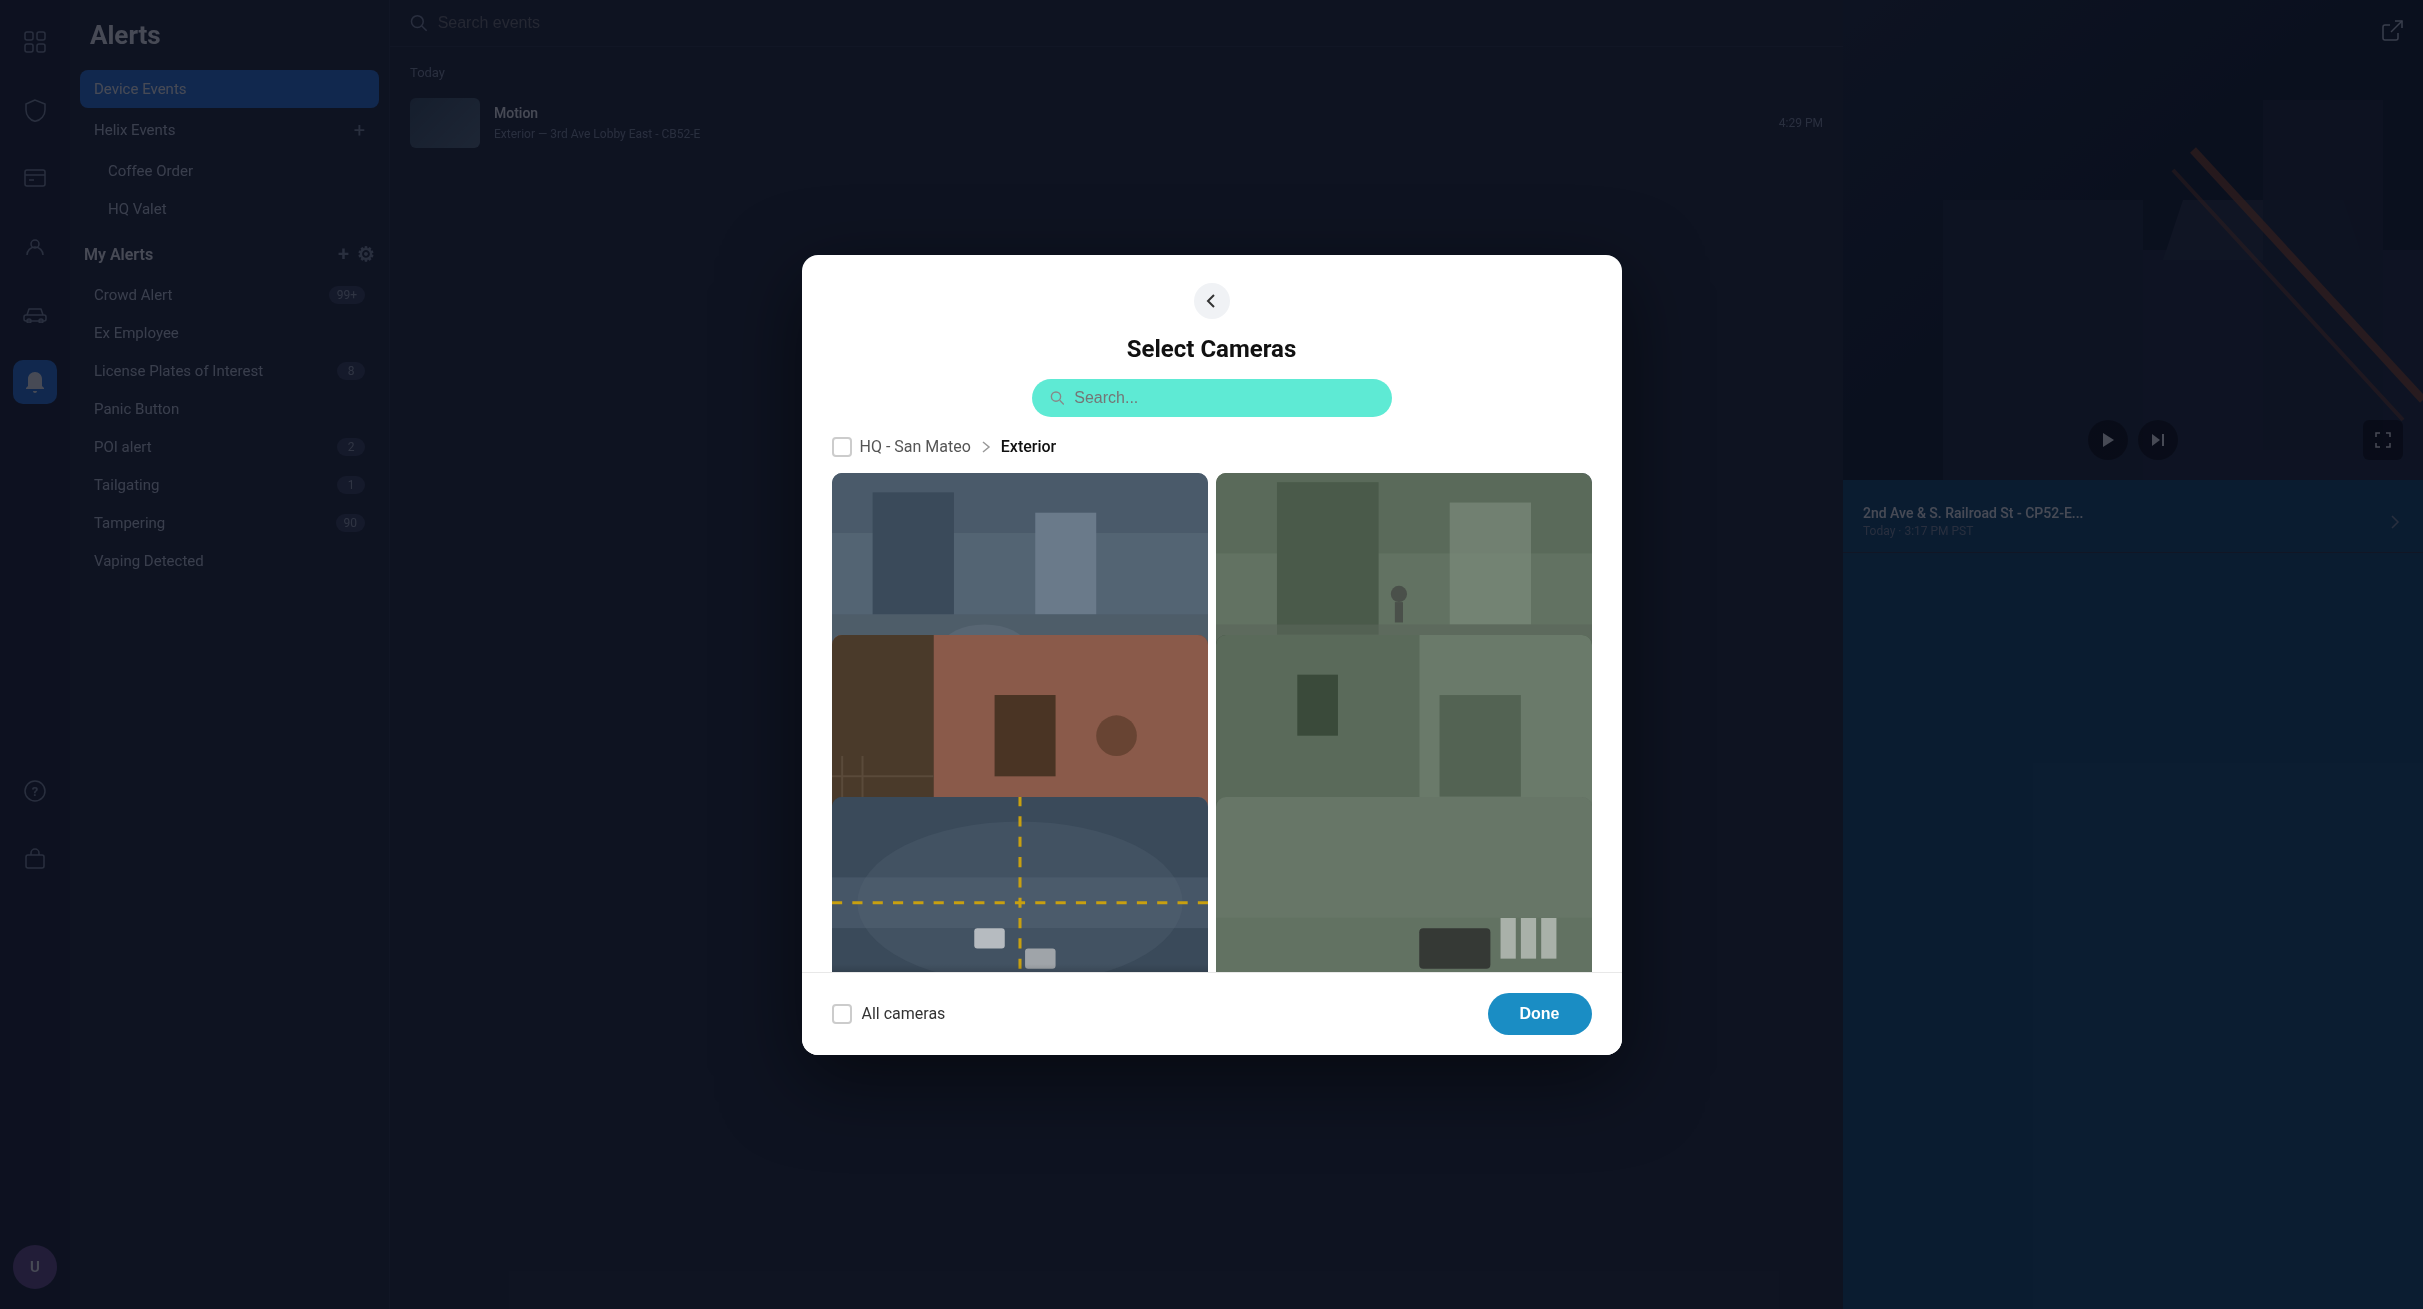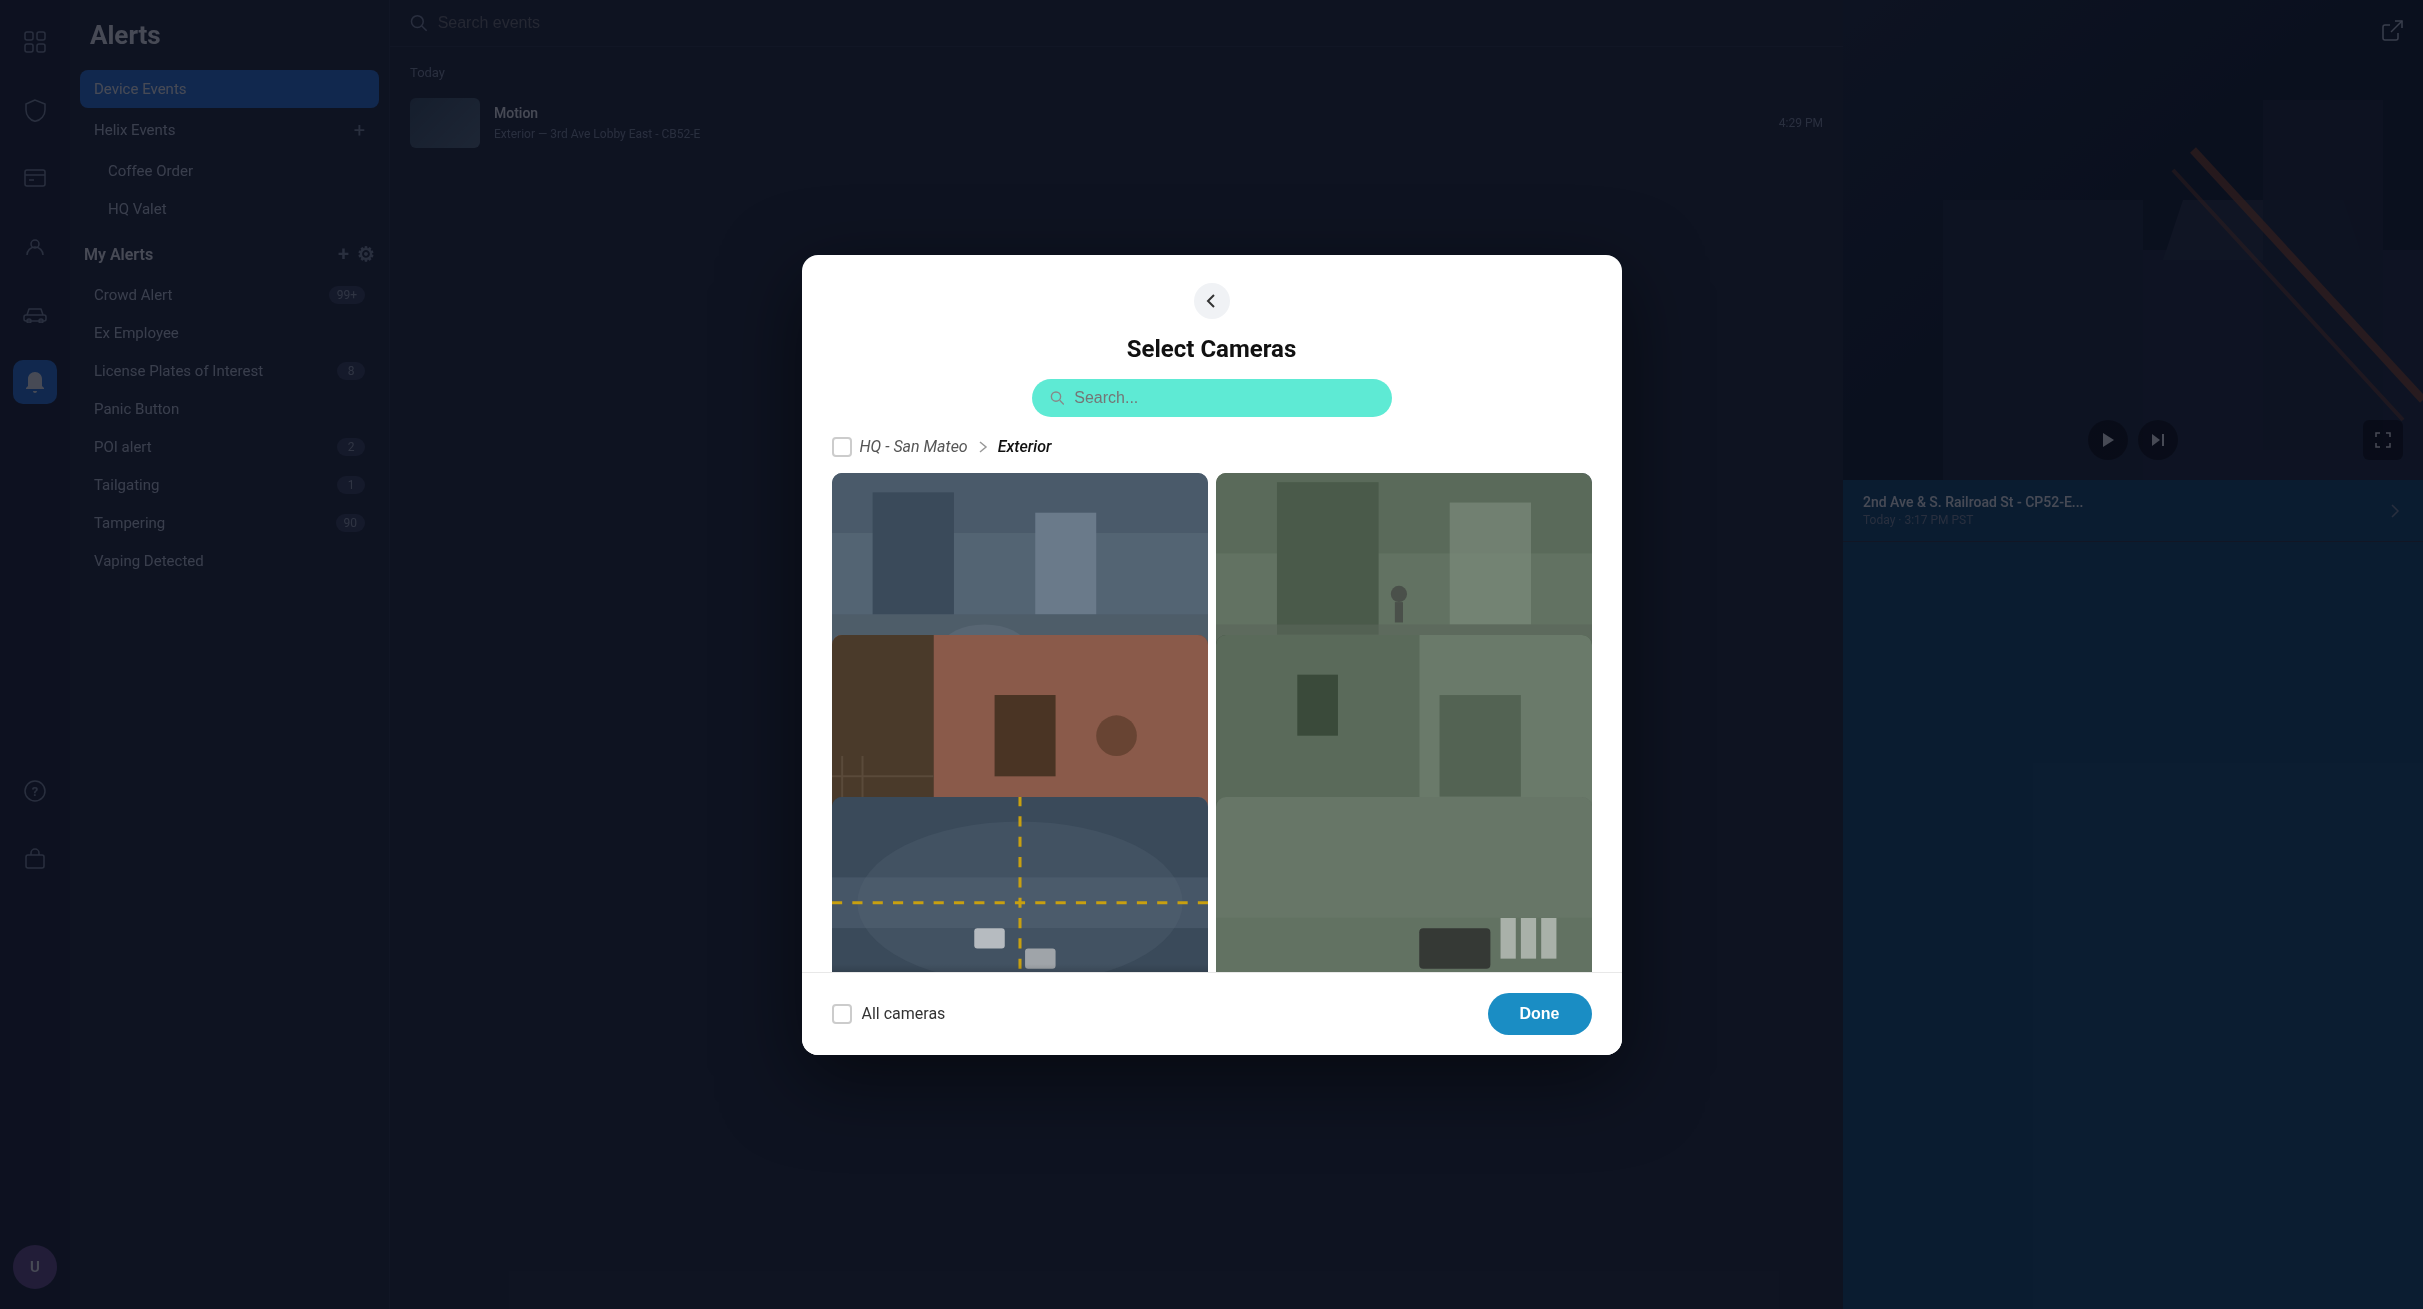--- a/index.html
+++ b/index.html
@@ -223,20 +223,21 @@
     }
 
     
     .right-panel {
       width: 580px;
       background: #0c4a6e;
       flex-shrink: 0;
       position: relative;
       display: flex;
       flex-direction: column;
+      gap: 11px;
     }
 
     .video-panel {
       width: 100%;
       height: 480px;
       background: #0a0e1a;
       position: relative;
     }
 
     .video-bg {
@@ -383,21 +384,20 @@
       width: 100%;
     }
 
     
     .breadcrumb {
       display: flex;
       align-items: center;
       gap: 8px;
       padding: 0 30px 16px;
       flex-shrink: 0;
-      font-style: italic;
     }
 
     .breadcrumb-checkbox {
       width: 20px;
       height: 20px;
       border: 2px solid #ccc;
       border-radius: 4px;
       cursor: pointer;
       flex-shrink: 0;
       background: white;

